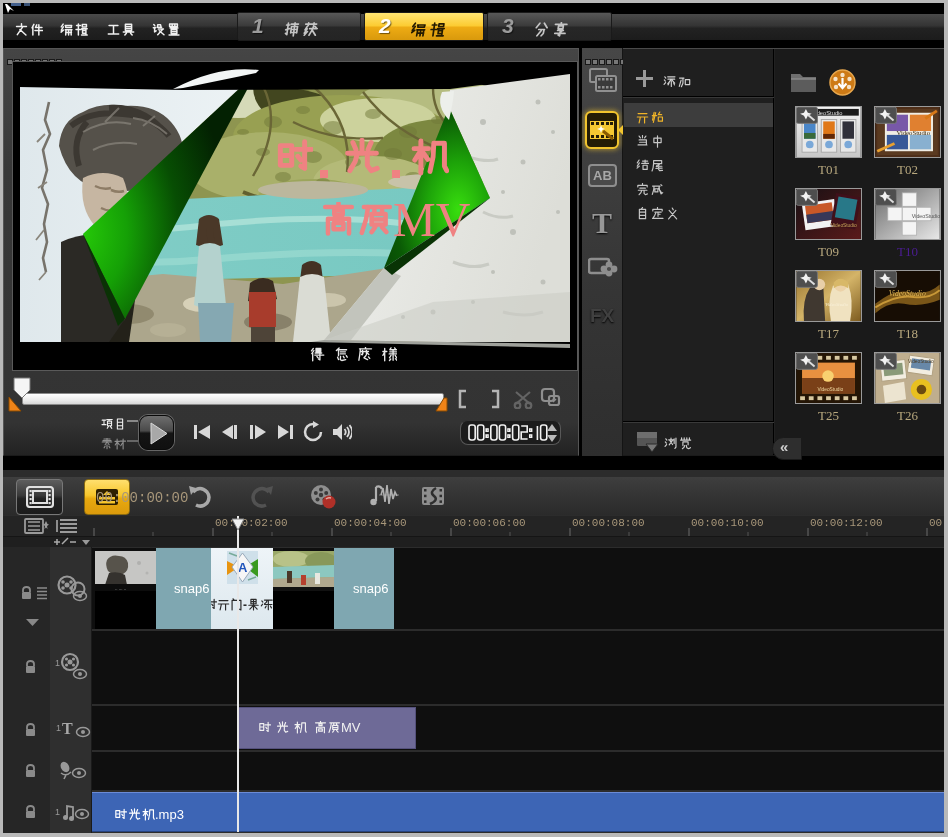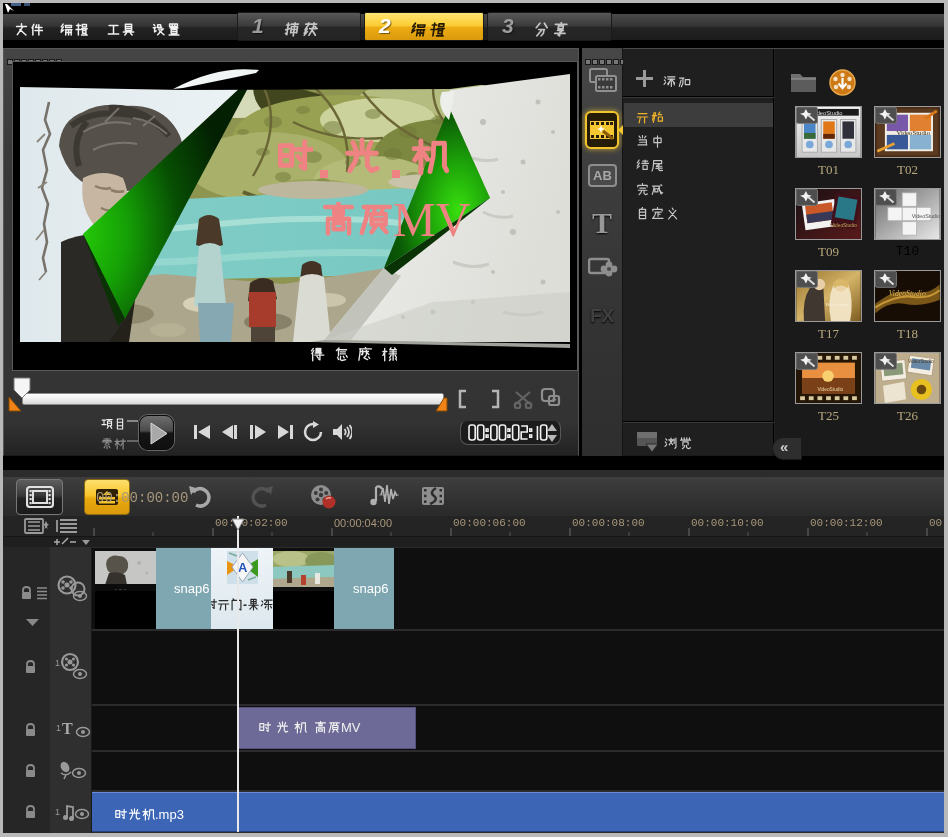--- a/index.html
+++ b/index.html
@@ -634,21 +634,21 @@
       <rect x="43" y="19" width="15" height="14"></rect>
       <rect x="28" y="34" width="15" height="14"></rect>
     </g>
 <text x="38" y="30" font-size="5.5" fill="#555">VideoStudio</text>
     <g>
       <rect x="0" y="0" width="22" height="17" rx="2" fill="#4e4e4e" stroke="#777" stroke-width="1"></rect>
       <path d="M10,2 L12,6 L16,7 L12,9 L10,13 L8,9 L4,7 L8,6 Z" fill="#f2f2f2"></path>
       <path d="M12,8 L19,14" stroke="#ddd" stroke-width="2"></path>
     </g>
   </svg>
-<div class="ab" style="left:874px;top:244px;width:67px;text-align:center;font-family:Liberation Mono, monospace;font-size:13px;color:#000000">T10</div>
+<div class="ab" style="left:874px;top:244px;width:67px;text-align:center;font-family:Liberation Serif, serif;font-size:13px;color:#4c1d95">T10</div>
 <svg class="ab" style="left:795px;top:270px;border:1px solid #9a9a9a" width="67" height="52" viewBox="0 0 67 52">
     <linearGradient id="t17g" x1="0" y1="0" x2="1" y2="1">
       <stop offset="0" stop-color="#97732e"></stop>
       <stop offset="0.5" stop-color="#d4b468"></stop>
       <stop offset="1" stop-color="#7e5c20"></stop>
     </linearGradient>
 <rect width="67" height="52" fill="url(#t17g)"></rect>
 <path d="M14,18 Q20,8 28,14 L30,52 L8,52 Q6,30 14,18 Z" fill="#403830"></path>
 <circle cx="24" cy="14" r="6" fill="#e8cfa8"></circle>
 <path d="M38,16 Q46,6 54,14 Q60,30 56,52 L36,52 Q32,30 38,16 Z" fill="#f0e2c0"></path>
@@ -797,21 +797,21 @@
 <svg class="ab" style="left:24px;top:518px" width="25" height="16" viewBox="0 0 25 16">
 <rect x="1" y="1" width="18" height="14" rx="1" fill="none" stroke="#9a9a9a" stroke-width="1.8"></rect>
 <path d="M4,4 L16,4 M4,8 L16,8 M4,12 L16,12" stroke="#9a9a9a" stroke-width="1.5"></path>
 <path d="M22,3 L23.5,6 L25,6.5 L23,8 L23.5,11 L22,9.5 L20.5,11 L21,8 L19,6.5 L20.5,6 Z" fill="#9a9a9a"></path>
   </svg>
 <svg class="ab" style="left:55px;top:518px" width="24" height="16" viewBox="0 0 24 16">
 <path d="M2,2 L2,14 M5,2 L22,2 M5,6 L22,6 M5,10 L22,10 M5,14 L22,14" stroke="#9a9a9a" stroke-width="1.8"></path>
   </svg>
 <div class="ab" style="left:96px;top:490px;font-family:Liberation Mono;font-size:14px;color:#a8977a">00:00:00:00</div>
 <div class="ab" style="left:215px;top:517px;font-family:Liberation Mono;font-size:11px;color:#a8977a">00:00:02:00</div>
-<div class="ab" style="left:334px;top:517px;font-family:Liberation Sans, sans-serif;font-size:11px;color:#a8977a">00:00:04:00</div>
+<div class="ab" style="left:334px;top:517px;font-family:Liberation Mono, monospace;font-size:11px;color:#a8977a">00:00:04:00</div>
 <div class="ab" style="left:453px;top:517px;font-family:Liberation Mono, monospace;font-size:11px;color:#a8977a">00:00:06:00</div>
 <div class="ab" style="left:572px;top:517px;font-family:Liberation Mono;font-size:11px;color:#a8977a">00:00:08:00</div>
 <div class="ab" style="left:691px;top:517px;font-family:Liberation Mono;font-size:11px;color:#a8977a">00:00:10:00</div>
 <div class="ab" style="left:810px;top:517px;font-family:Liberation Mono, monospace;font-size:11px;color:#a8977a">00:00:12:00</div>
 <div class="ab" style="left:929px;top:517px;font-family:Liberation Mono;font-size:11px;color:#a8977a;width:16px;overflow:hidden">00:</div>
 <svg class="ab" style="left:3px;top:516px" width="941" height="21" viewBox="3 0 941 21">
     <path d="M94,12 L94,20" stroke="#6a6a6a" stroke-width="1"></path>
     <path d="M153,16 L153,20" stroke="#555" stroke-width="1"></path>
     <path d="M213,12 L213,20" stroke="#6a6a6a" stroke-width="1"></path>
     <path d="M272,16 L272,20" stroke="#555" stroke-width="1"></path>

